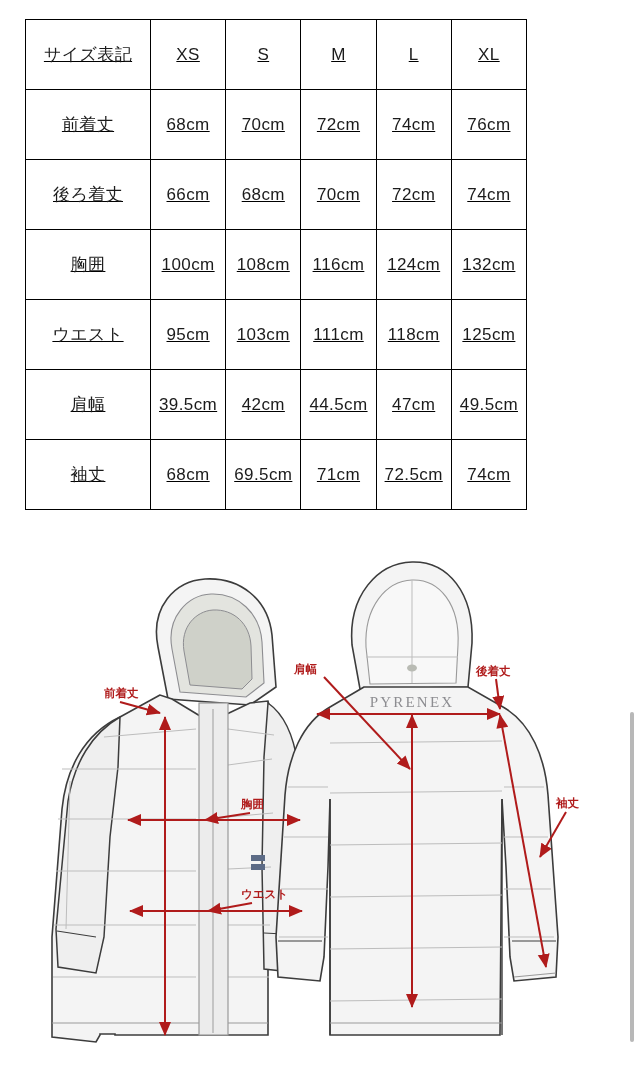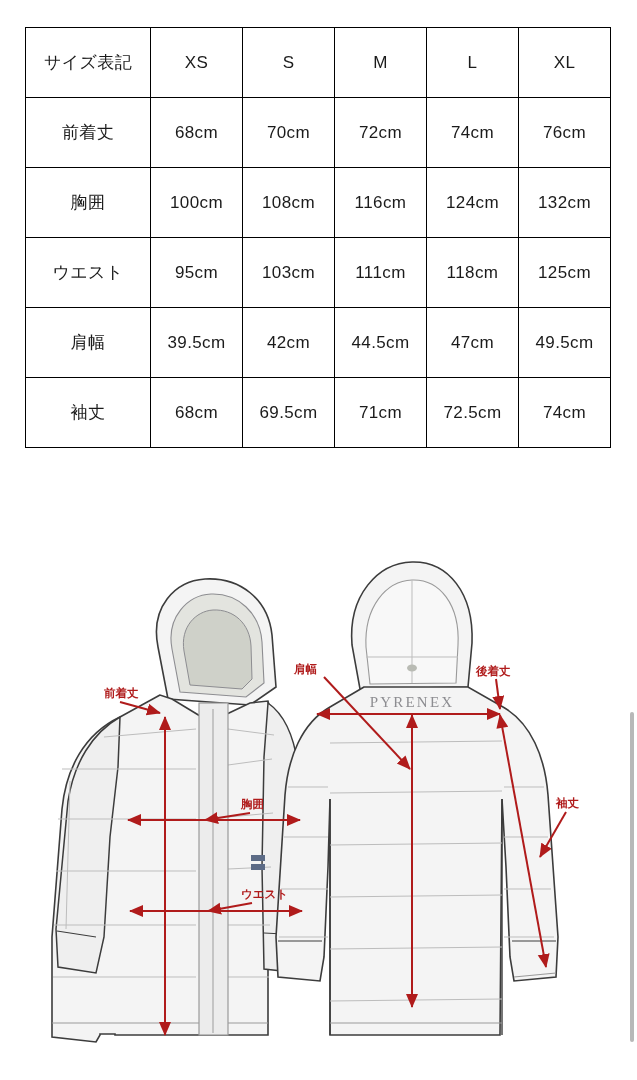--- a/index.html
+++ b/index.html
@@ -14,22 +14,23 @@
     width: 637px;
     height: 1080px;
     background: #ffffff;
     overflow: hidden;
   }
 
   
   .table-wrap {
     position: absolute;
     left: 25px;
-    top: 27px;
-    width: 586px;
+    top: 19px;
+    width: 502px;
+    text-decoration: underline;
   }
   table.size-table {
     border-collapse: collapse;
     width: 100%;
     table-layout: fixed;
   }
   table.size-table td {
     border: 1px solid #000000;
     text-align: center;
     vertical-align: middle;
@@ -97,20 +98,28 @@
           <td>L</td>
           <td>XL</td>
         </tr>
         <tr>
           <td class="rowhead">前着丈</td>
           <td>68cm</td>
           <td>70cm</td>
           <td>72cm</td>
           <td>74cm</td>
           <td>76cm</td>
+        </tr>
+        <tr>
+          <td class="rowhead">後ろ着丈</td>
+          <td>66cm</td>
+          <td>68cm</td>
+          <td>70cm</td>
+          <td>72cm</td>
+          <td>74cm</td>
         </tr>
         <tr>
           <td class="rowhead">胸囲</td>
           <td>100cm</td>
           <td>108cm</td>
           <td>116cm</td>
           <td>124cm</td>
           <td>132cm</td>
         </tr>
         <tr>

